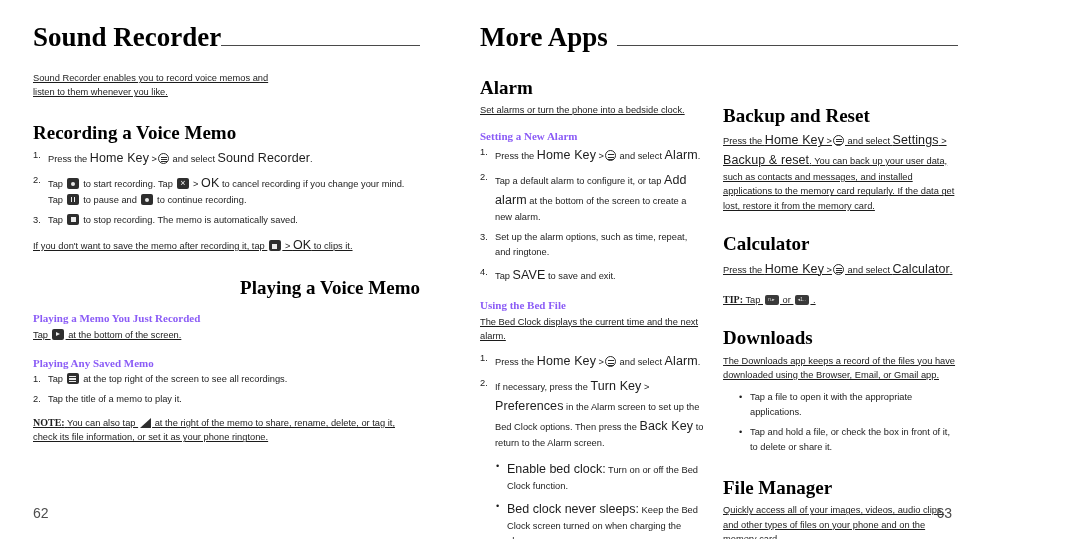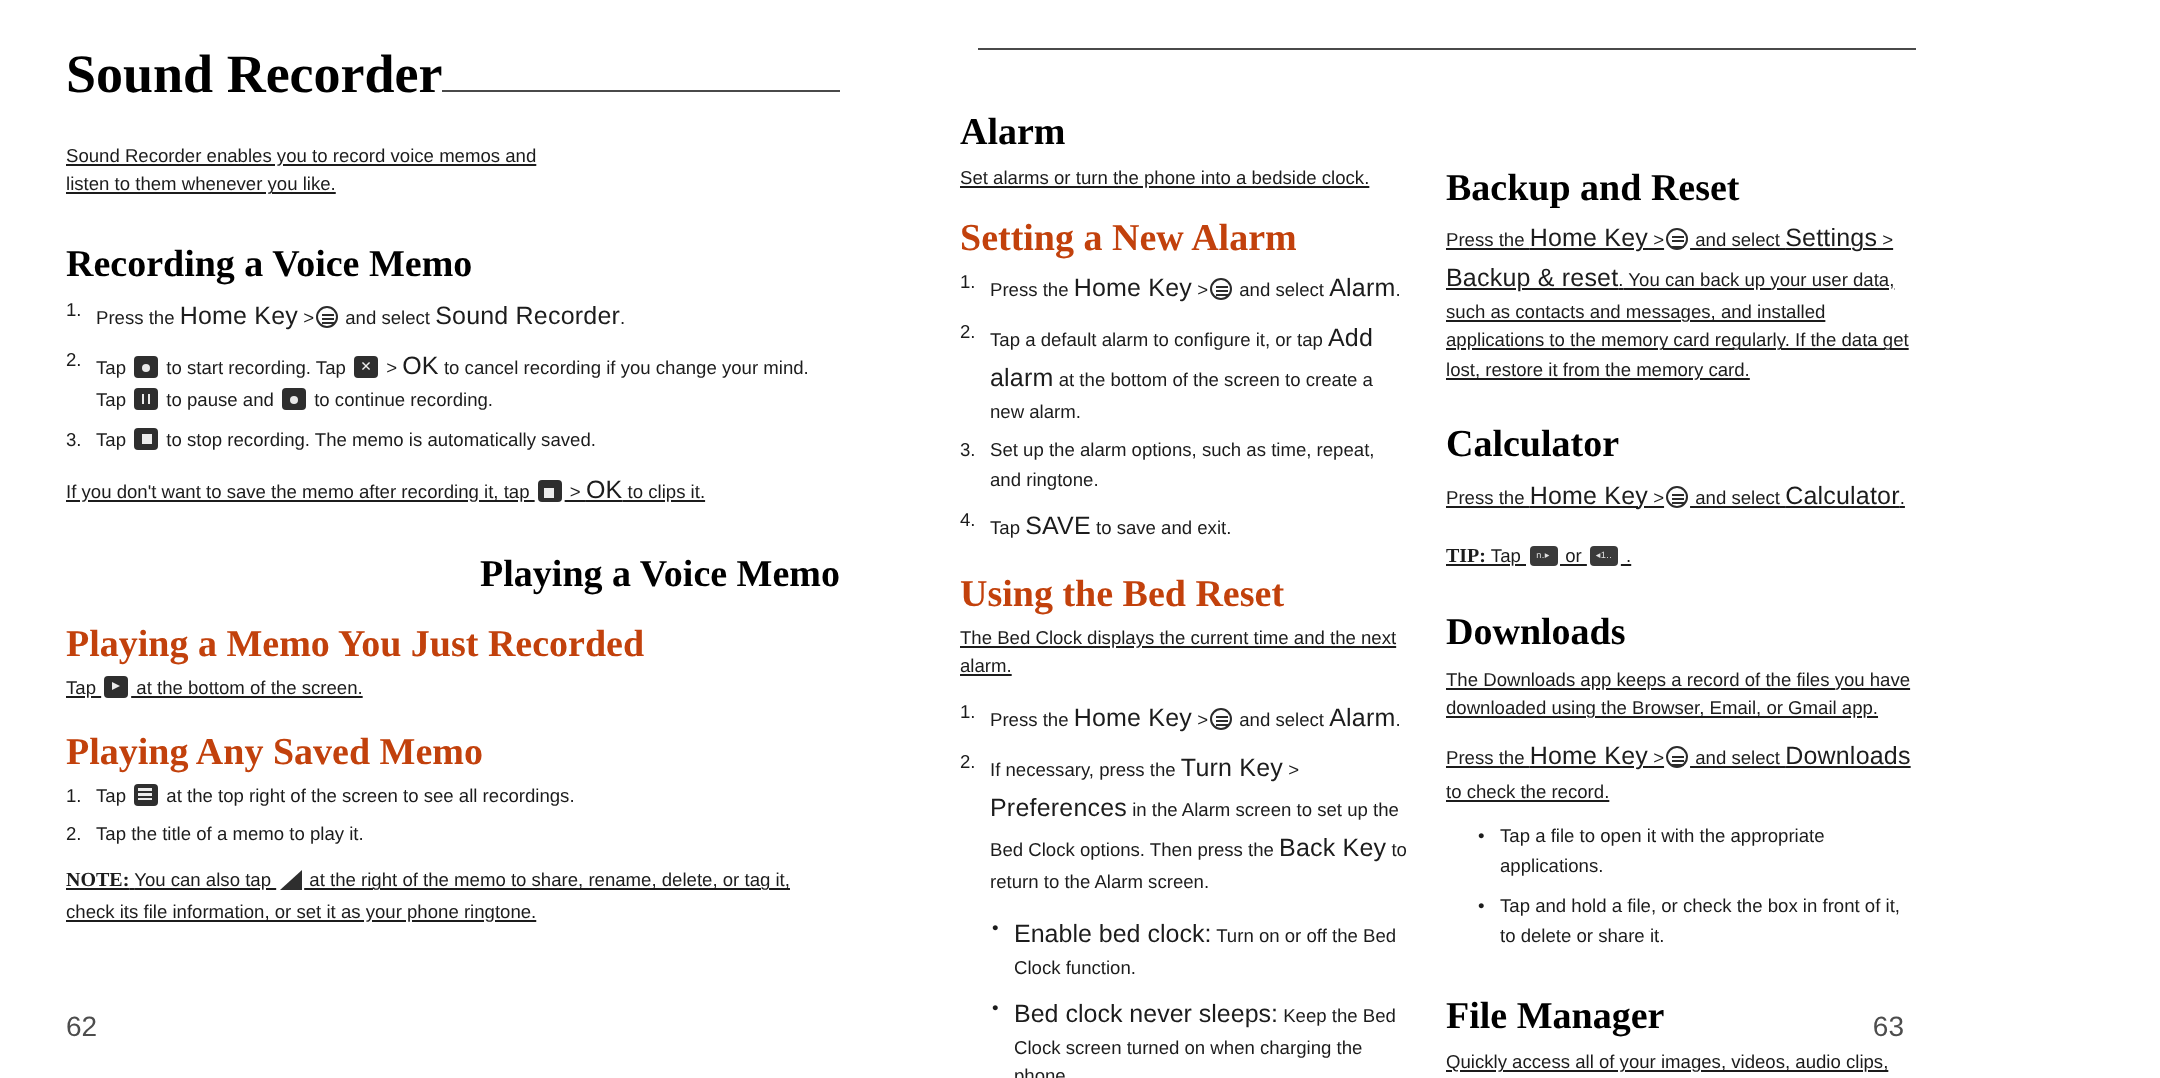--- a/index.html
+++ b/index.html
@@ -24,21 +24,21 @@
     flex:1;border-bottom:1.6px solid #4a4a4a;margin-bottom:5px;height:0;
   }
   .chapter-head .rule.gap{margin-left:9px;}
 
   h2.sec{
     font-family:"Liberation Serif",serif;font-weight:bold;
     font-size:19px;line-height:1.12;color:#000;margin:0 0 5px 0;
   }
   h3.sub{
     font-family:"Liberation Serif",serif;font-weight:bold;
-    font-size:19px;line-height:1.15;color:#c2410c;margin:0 0 3px 0;
+    font-size:11px;line-height:1.15;color:#8b5cf6;margin:0 0 3px 0;
   }
 
   p.body{font-size:9.3px;line-height:1.55;margin:0 0 8px 0;color:#1c1c1c;text-decoration:underline;}
 
   
   ol.steps,ul.bullets{margin:0 0 8px 0;padding:0;list-style:none;}
   ol.steps>li{
     display:flex;font-size:9.3px;line-height:1.6;margin-bottom:5px;color:#1c1c1c;
   }
   ol.steps>li .num{width:15px;flex:0 0 15px;}
@@ -181,20 +181,21 @@
     </ol>
 
     <p class="body"><span class="nb">NOTE:</span><span> </span><span>You can also tap </span><span class="btn-glyph tri"></span><span> at the right of the memo to share, rename, delete, or tag it, check its file information, or set it as your phone ringtone.</span></p>
 
     <div class="pgnum l">62</div>
   </div>
 
   <div class="page page-right">
 
     <div class="chapter-head">
+      <span>More Apps</span>
       <span class="rule gap"></span>
     </div>
 
     <div class="rp-cols">
 
       <div class="rp-col second">
 
         <h2 class="sec" style="margin-top:12px;">Alarm</h2>
         <p class="body">Set alarms or turn the phone into a bedside clock.</p>
 
@@ -211,21 +212,21 @@
           <li>
             <span class="num">3.</span>
             <span class="txt">Set up the alarm options, such as time, repeat, and ringtone.</span>
           </li>
           <li>
             <span class="num">4.</span>
             <span class="txt"><span>Tap </span><span class="ui">SAVE</span><span> to save and exit.</span></span>
           </li>
         </ol>
 
-        <h3 class="sub" style="margin-top:14px;">Using the Bed Reset</h3>
+        <h3 class="sub" style="margin-top:14px;">Using the Bed File</h3>
         <p class="body">The Bed Clock displays the current time and the next alarm.</p>
 
         <ol class="steps">
           <li>
             <span class="num">1.</span>
             <span class="txt"><span>Press the </span><span class="ui">Home Key</span><span> &gt;</span><span class="keyicon"><i></i></span><span> and select </span><span class="ui">Alarm</span><span>.</span></span>
           </li>
           <li>
             <span class="num">2.</span>
             <span class="txt"><span>If necessary, press the </span><span class="ui">Turn Key</span><span> &gt; </span><span class="ui">Preferences</span><span> in the Alarm screen to set up the Bed Clock options. Then press the </span><span class="ui">Back Key</span><span> to return to the Alarm screen.</span></span>
@@ -250,21 +251,20 @@
 
         <h2 class="sec" style="margin-top:40px;">Backup and Reset</h2>
         <p class="body"><span>Press the </span><span class="ui">Home Key</span><span> &gt;</span><span class="keyicon"><i></i></span><span> and select </span><span class="ui">Settings</span><span> &gt; </span><span class="ui">Backup &amp; reset</span><span>.</span><span> You can back up your user data, such as contacts and messages, and installed applications to the memory card regularly. If the data get lost, restore it from the memory card.</span></p>
 
         <h2 class="sec" style="margin-top:20px;">Calculator</h2>
         <p class="body" style="margin-bottom:13px;"><span>Press the </span><span class="ui">Home Key</span><span> &gt;</span><span class="keyicon"><i></i></span><span> and select </span><span class="ui">Calculator</span><span>.</span></p>
         <p class="body"><span class="nb">TIP:</span><span> Tap </span><span class="btn-glyph tip">n.▸</span><span> or </span><span class="btn-glyph tip">◂1..</span><span>&nbsp;.</span></p>
 
         <h2 class="sec" style="margin-top:20px;">Downloads</h2>
         <p class="body">The Downloads app keeps a record of the files you have downloaded using the Browser, Email, or Gmail app.</p>
-        <p class="body"><span>Press the </span><span class="ui">Home Key</span><span> &gt;</span><span class="keyicon"><i></i></span><span> and select </span><span class="ui">Downloads</span><span> to check the record.</span></p>
 
         <ul class="bullets">
           <li>
             <span class="dot">•</span>
             <span class="txt">Tap a file to open it with the appropriate applications.</span>
           </li>
           <li>
             <span class="dot">•</span>
             <span class="txt">Tap and hold a file, or check the box in front of it, to delete or share it.</span>
           </li>

